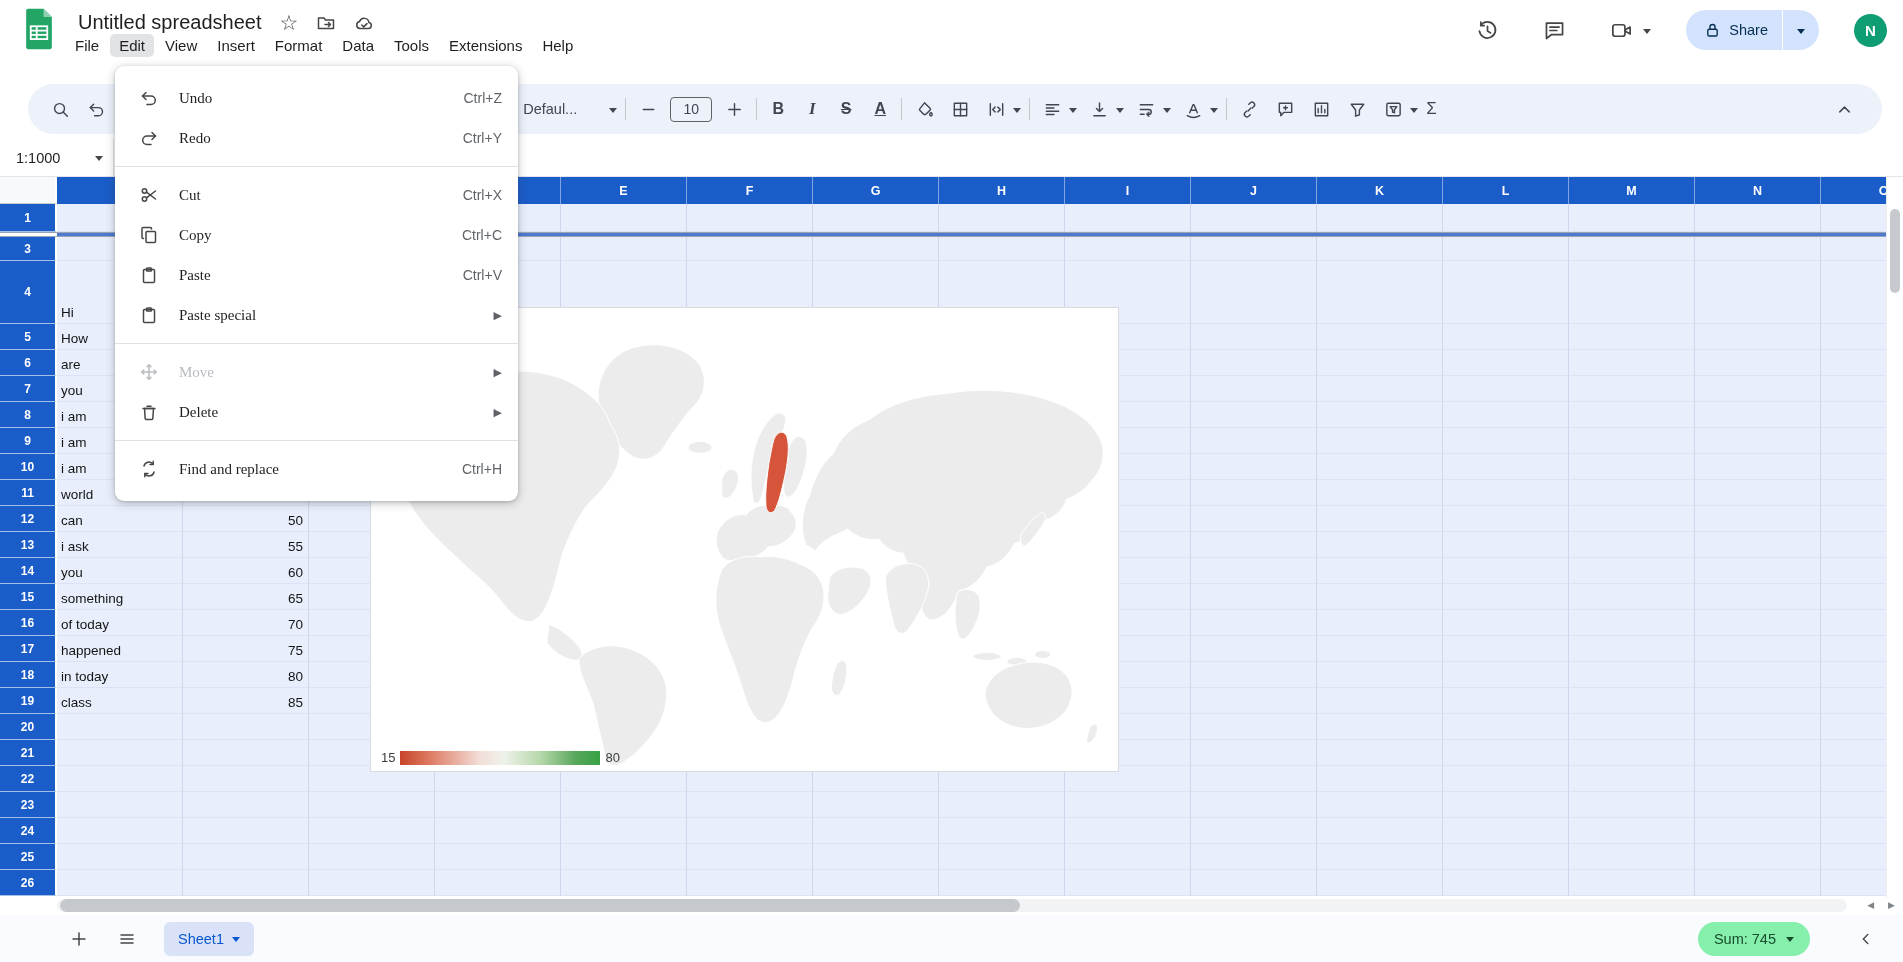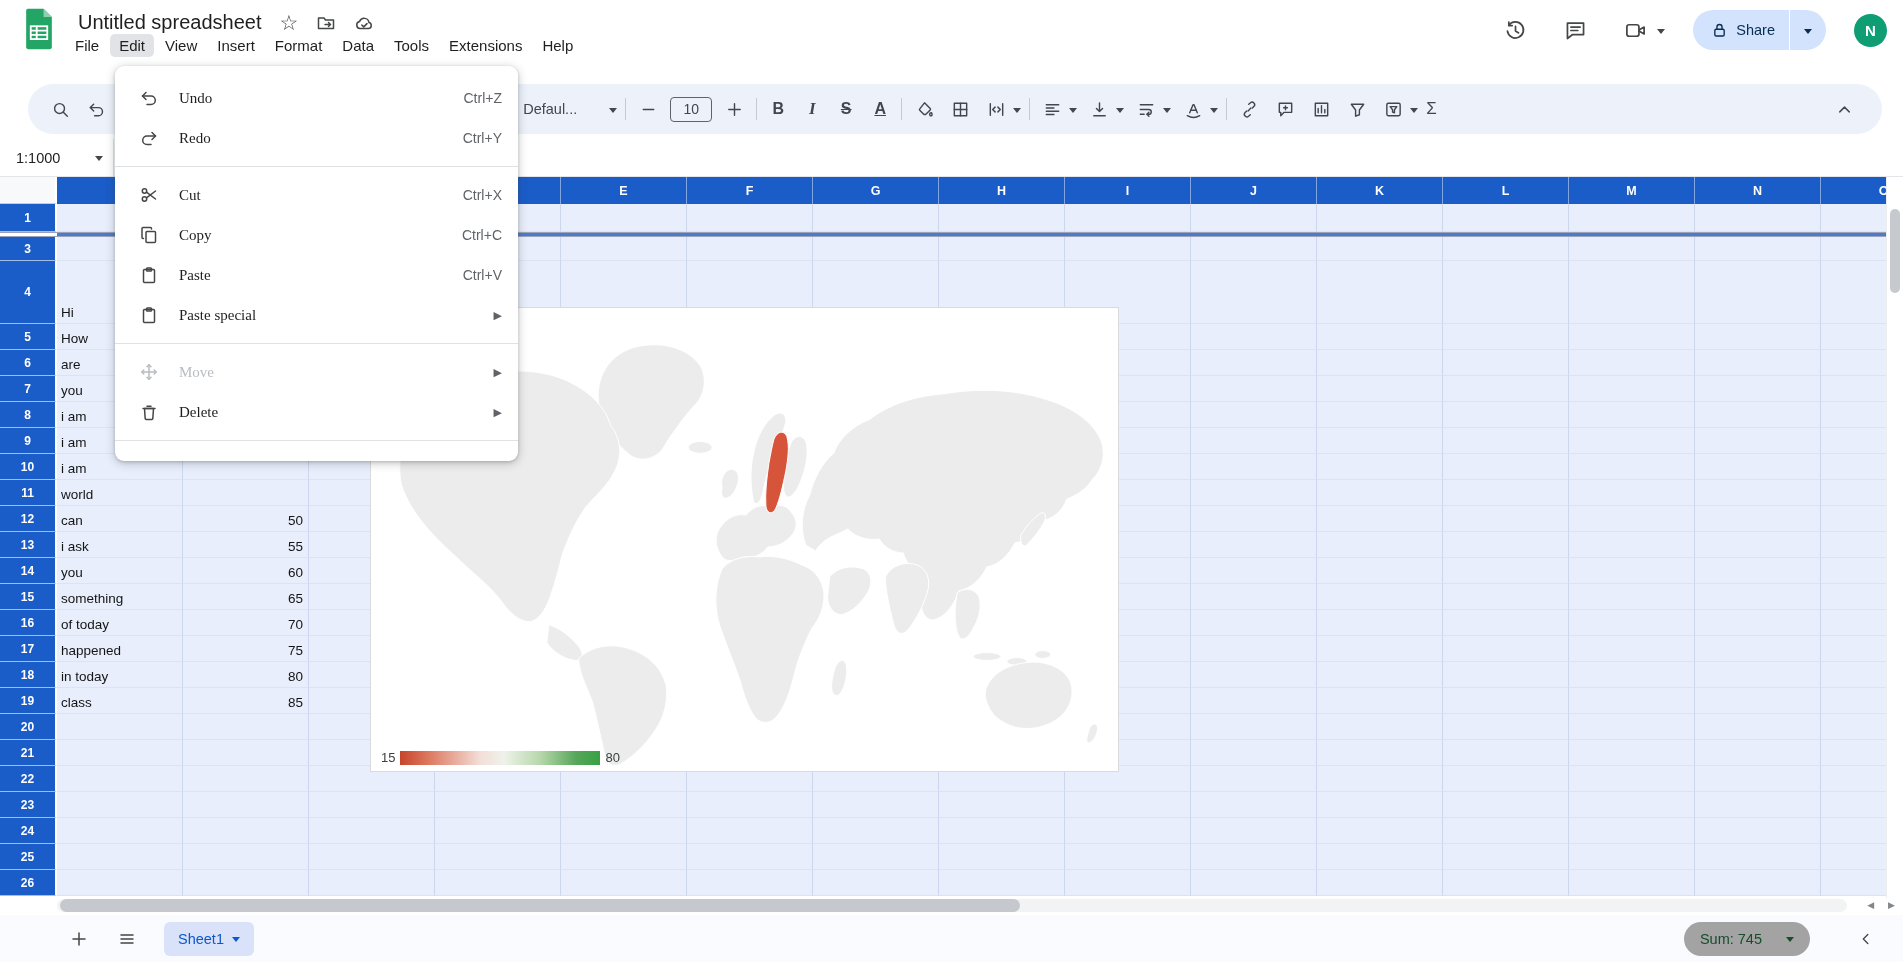--- a/index.html
+++ b/index.html
@@ -10,21 +10,21 @@
   
   #topbar { position:absolute; left:0; top:0; width:100%; height:58px; background:#fff; z-index:6; }
   #logo { position:absolute; left:22px; top:7px; width:34px; height:44px; }
   #title-row { position:absolute; left:78px; top:11px; display:flex; align-items:center; gap:18px; }
   #doc-title { font-size:20px; color:#1f1f1f; }
   .doc-icon { color:#444746; font-size:19px; line-height:1; display:flex; align-items:center; }
   .doc-icon svg { width:20px; height:20px; }
   #menubar { position:absolute; left:66px; top:34px; display:flex; align-items:center; gap:2px; }
   .menu-item { font-size:15px; color:#1f1f1f; padding:3px 9px; border-radius:5px; }
   .menu-item.active { background:#e2e3e6; }
-  #tr-icons { position:absolute; right:16px; top:10px; display:flex; align-items:center; gap:20px; }
+  #tr-icons { position:absolute; right:16px; top:10px; display:flex; align-items:center; gap:27px; }
   .chrome-ic { width:40px; height:40px; display:flex; align-items:center; justify-content:center; color:#444746; }
   .chrome-ic svg { width:23px; height:23px; }
   #cam-group { display:flex; align-items:center; gap:2px; }
   .caret { width:0; height:0; border:4.5px solid transparent; border-top:5.5px solid currentColor;
            display:inline-block; transform:translateY(3px); }
   #share-pill { display:flex; align-items:center; height:40px; background:#d3e3fd; border-radius:20px;
                 color:#072e53; margin-left:8px; }
   #share-main { display:flex; align-items:center; gap:8px; padding:0 14px 0 18px; height:100%; }
   #share-main svg { width:17px; height:17px; }
   #share-label { font-size:14.5px; font-weight:500; }
@@ -109,22 +109,22 @@
   
   #sheetbar { position:absolute; left:0; bottom:0; width:100%; height:47px; background:#f9fbfe;
               display:flex; align-items:center; z-index:6; }
   #add-sheet { margin-left:64px; } 
   #all-sheets { margin-left:18px; }
   .sb-ic { width:30px; height:30px; display:flex; align-items:center; justify-content:center; color:#444746; }
   .sb-ic svg { width:20px; height:20px; }
   #sheet-tab { margin-left:22px; height:34px; background:#d9e2f8; border-radius:6px; display:flex;
                align-items:center; gap:8px; padding:0 14px; color:#0b57d0; }
   #sheet-tab-name { font-size:14.5px; font-weight:400; }
-  #sum-pill { position:absolute; right:93px; height:34px; background:#a3a3a3; border-radius:17px;
-              display:flex; align-items:center; gap:24px; padding:0 16px; color:#174d2c; }
+  #sum-pill { position:absolute; right:93px; height:34px; background:#86efac; border-radius:17px;
+              display:flex; align-items:center; gap:10px; padding:0 16px; color:#174d2c; }
   #sum-label { font-size:14.5px; font-weight:500; }
   #panel-toggle { position:absolute; right:22px; color:#444746; }
   #panel-toggle svg { width:18px; height:18px; }
 </style>
 </head>
 <body>
 
 <div id="app">
 
   <div id="topbar">
@@ -944,20 +944,30 @@
     </div>
     <div class="mi">
       <span class="mi-ic"><svg viewBox="0 0 20 20" fill="none" stroke="currentColor" stroke-width="1.5" stroke-linecap="round" stroke-linejoin="round">
             <path d="M5.5 6.5h9l-.7 10.2a1 1 0 0 1-1 .8H7.2a1 1 0 0 1-1-.8Z"></path>
             <path d="M4 6.5h12M8 4.2h4"></path>
           </svg></span>
       <span class="mi-label">Delete</span>
       <span class="mi-arrow">▶</span>
     </div>
     <div class="mdiv"></div>
+    <div class="mi">
+      <span class="mi-ic"><svg viewBox="0 0 20 20" fill="none" stroke="currentColor" stroke-width="1.5" stroke-linecap="round" stroke-linejoin="round">
+            <path d="M5 7a5 5 0 0 1 9-1.8"></path>
+            <path d="M14.2 2.2v3.2h-3.2"></path>
+            <path d="M15 13a5 5 0 0 1-9 1.8"></path>
+            <path d="M5.8 17.8v-3.2h3.2"></path>
+          </svg></span>
+      <span class="mi-label">Find and replace</span>
+      <span class="mi-right">Ctrl+H</span>
+    </div>
   </div>
 
   <div id="vscroll">
     <div id="vthumb"></div>
   </div>
   <div id="hscroll-strip">
     <div id="htrack">
       <div id="hthumb"></div>
     </div>
     <div id="hs-arrows">

